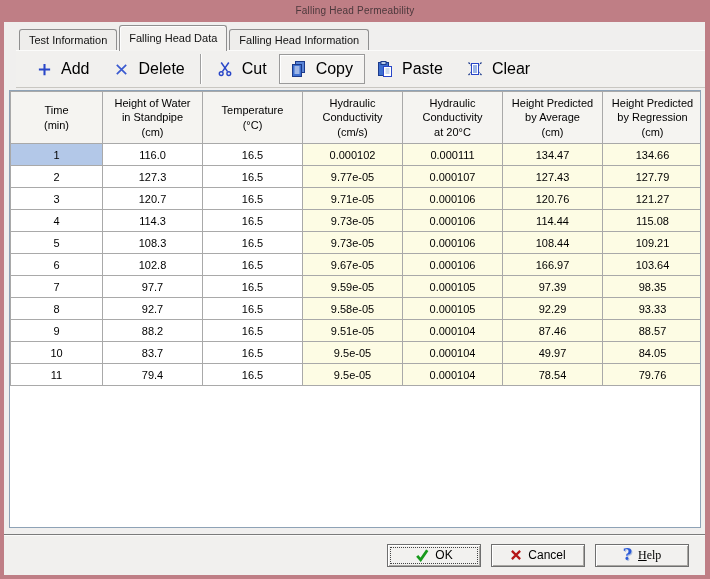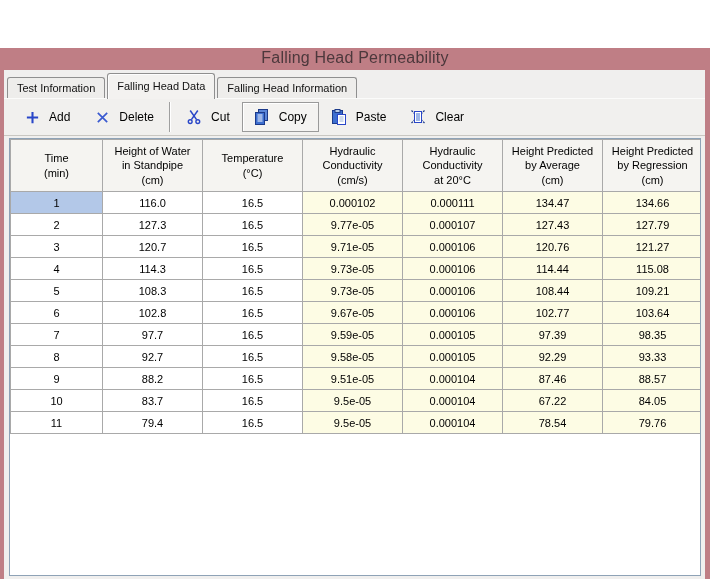--- a/index.html
+++ b/index.html
@@ -5,25 +5,25 @@
   * { margin:0; padding:0; box-sizing:border-box; }
   html,body { width:710px; height:579px; }
   body { font-family:"Liberation Sans", sans-serif; background:#fff; }
 
   .window {
     position:relative; width:710px; height:579px;
     background:#bf7e85;
   }
   .titlebar {
     height:20px; display:flex; align-items:center; justify-content:center;
-    font-size:16px; color:#4c383c; letter-spacing:.2px;margin-top:48px;
+    font-size:10px; color:#4c383c; letter-spacing:.2px;
   }
   .content {
     position:absolute; top:22px; left:4px; right:5px; bottom:4px;
-    background:#f0efee; overflow:hidden;
+    background:#f0efee; overflow:hidden;padding-left:12px;
   }
 
   
   .tabstrip {
     position:relative; height:28px; display:flex; align-items:flex-end;
     padding-left:3px; z-index:3;
   }
   .tab {
     height:21px; line-height:20px; padding:0 9px; font-size:11px; color:#111;
     background:#eeedeb; border:1px solid #8f8f8f; border-bottom:none;
@@ -31,21 +31,21 @@
   }
   .tab.active {
     height:26px; line-height:25px; background:#f3f2f0; margin-bottom:-1px;
     box-shadow:inset 1px 1px 0 #fdfdfd;
   }
 
   
   .toolbar {
     position:relative; height:38px; background:#f1f0ee;
     border-top:1px solid #fbfbfa; border-bottom:1px solid #c9c7c2;
-    display:flex; align-items:center; padding-left:8px; font-size:12px; color:#000;
+    display:flex; align-items:center; padding-left:8px; font-size:16px; color:#000;
   }
   .tbtn {
     display:flex; align-items:center; gap:9px; height:30px;
     padding:0 11px; border:1px solid transparent; cursor:default;
   }
   .tbtn .ticon { width:16px; height:16px; display:inline-flex; align-items:center; justify-content:center; }
   .tbtn.hot { border:1px solid #9a9a9a; background:#f4f3f1; box-shadow:inset 1px 1px 0 #fff; }
   .tsep {
     width:2px; height:30px; margin:0 3px;
     border-left:1px solid #9f9f9f; border-right:1px solid #ffffff;
@@ -261,21 +261,21 @@
               <td class="calc">0.000106</td>
               <td class="calc">108.44</td>
               <td class="calc">109.21</td>
             </tr>
             <tr>
               <td>6</td>
               <td>102.8</td>
               <td>16.5</td>
               <td class="calc">9.67e-05</td>
               <td class="calc">0.000106</td>
-              <td class="calc">102.77</td>
+              <td class="calc">166.97</td>
               <td class="calc">103.64</td>
             </tr>
             <tr>
               <td>7</td>
               <td>97.7</td>
               <td>16.5</td>
               <td class="calc">9.59e-05</td>
               <td class="calc">0.000105</td>
               <td class="calc">97.39</td>
               <td class="calc">98.35</td>
@@ -297,21 +297,21 @@
               <td class="calc">0.000104</td>
               <td class="calc">87.46</td>
               <td class="calc">88.57</td>
             </tr>
             <tr>
               <td>10</td>
               <td>83.7</td>
               <td>16.5</td>
               <td class="calc">9.5e-05</td>
               <td class="calc">0.000104</td>
-              <td class="calc">67.22</td>
+              <td class="calc">49.97</td>
               <td class="calc">84.05</td>
             </tr>
             <tr>
               <td>11</td>
               <td>79.4</td>
               <td>16.5</td>
               <td class="calc">9.5e-05</td>
               <td class="calc">0.000104</td>
               <td class="calc">78.54</td>
               <td class="calc">79.76</td>
@@ -323,19 +323,27 @@
     <div class="bottombar">
       <div class="btn focused">
         <span class="bicon">
           <svg viewBox="0 0 16 16" width="14" height="14">
               <path d="M2.5 9l4 4.5L14 2.5" stroke="#17991b" stroke-width="3.2" fill="none"></path>
             </svg>
         </span>
         <span>OK</span>
       </div>
       <div class="btn">
+        <span class="bicon">
+          <svg viewBox="0 0 16 16" width="12" height="12">
+              <path d="M2.5 2.5l11 11M13.5 2.5l-11 11" stroke="#b51717" stroke-width="3" fill="none"></path>
+            </svg>
+        </span>
+        <span>Cancel</span>
+      </div>
+      <div class="btn">
         <span class="bicon qmark">?</span>
         <span class="lbl-underline">Help</span>
       </div>
     </div>
 
   </div>
 </div>
 
 </body></html>

